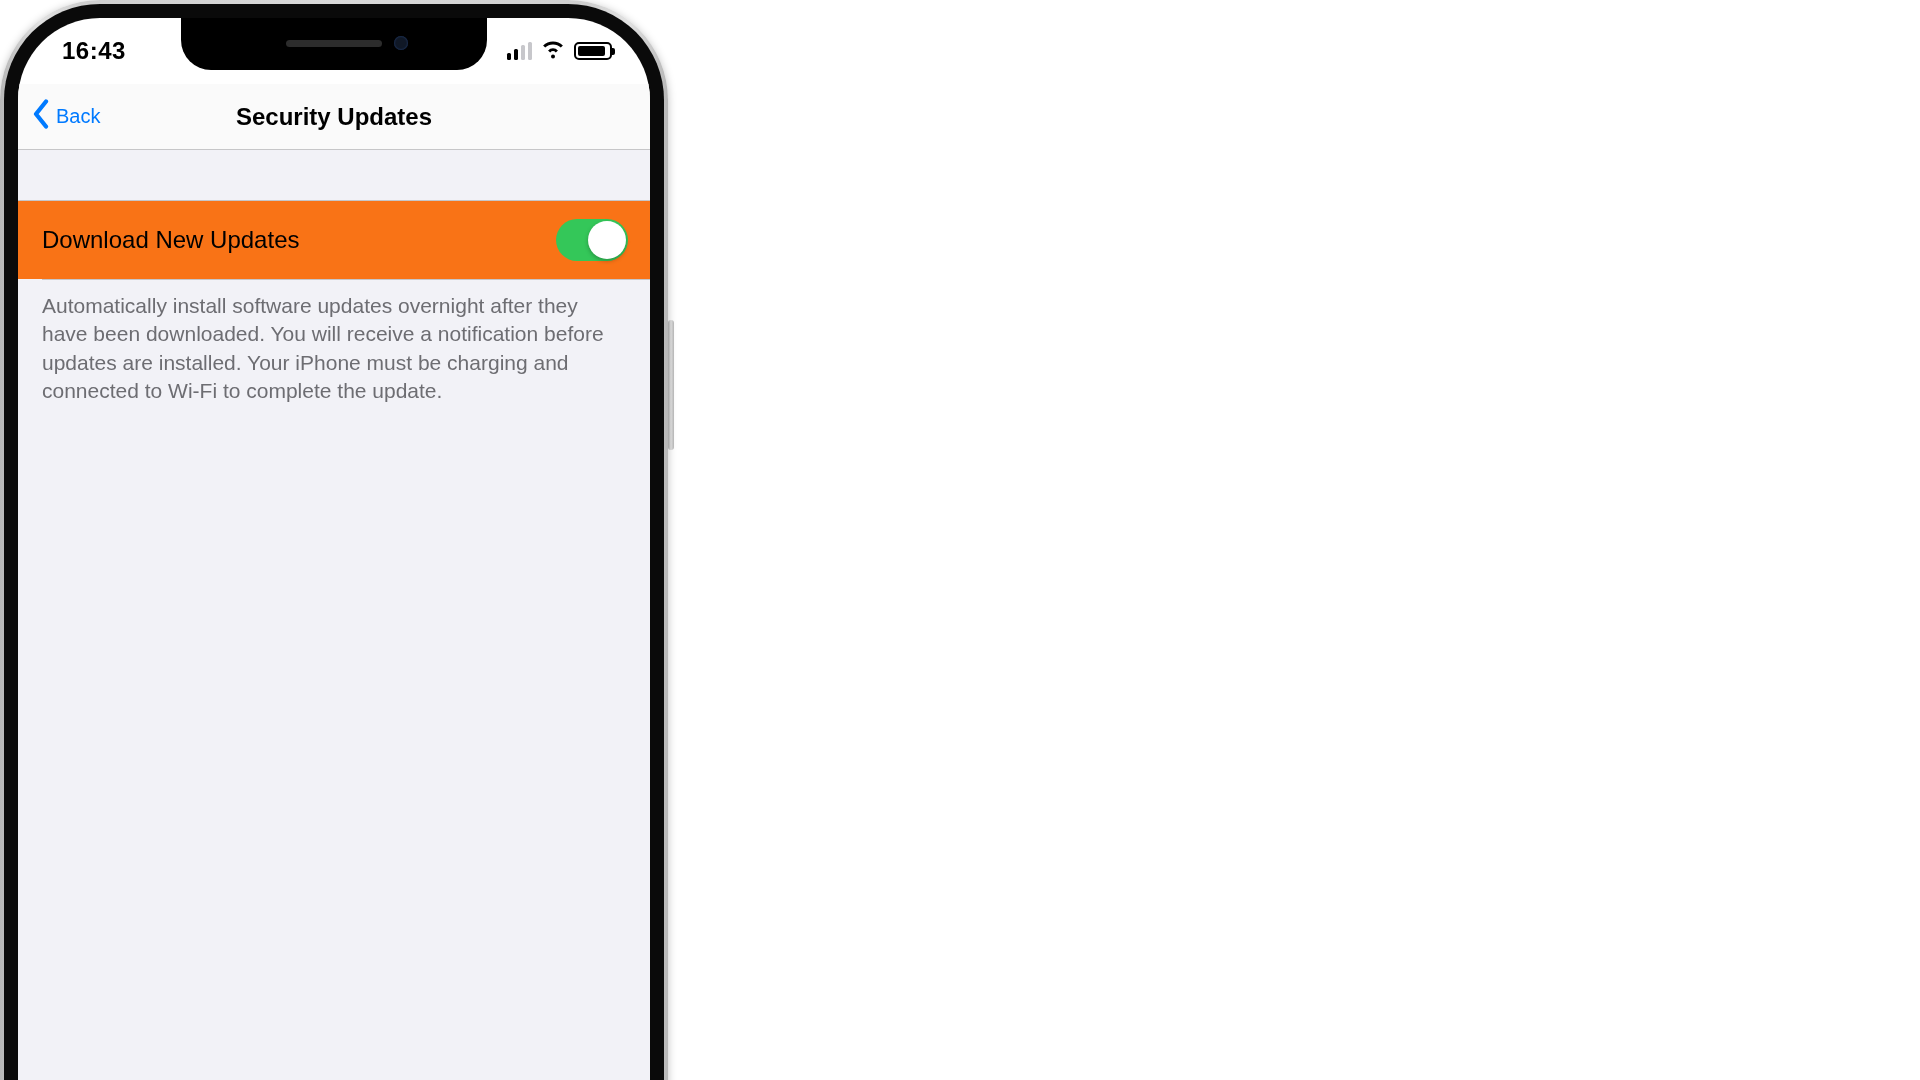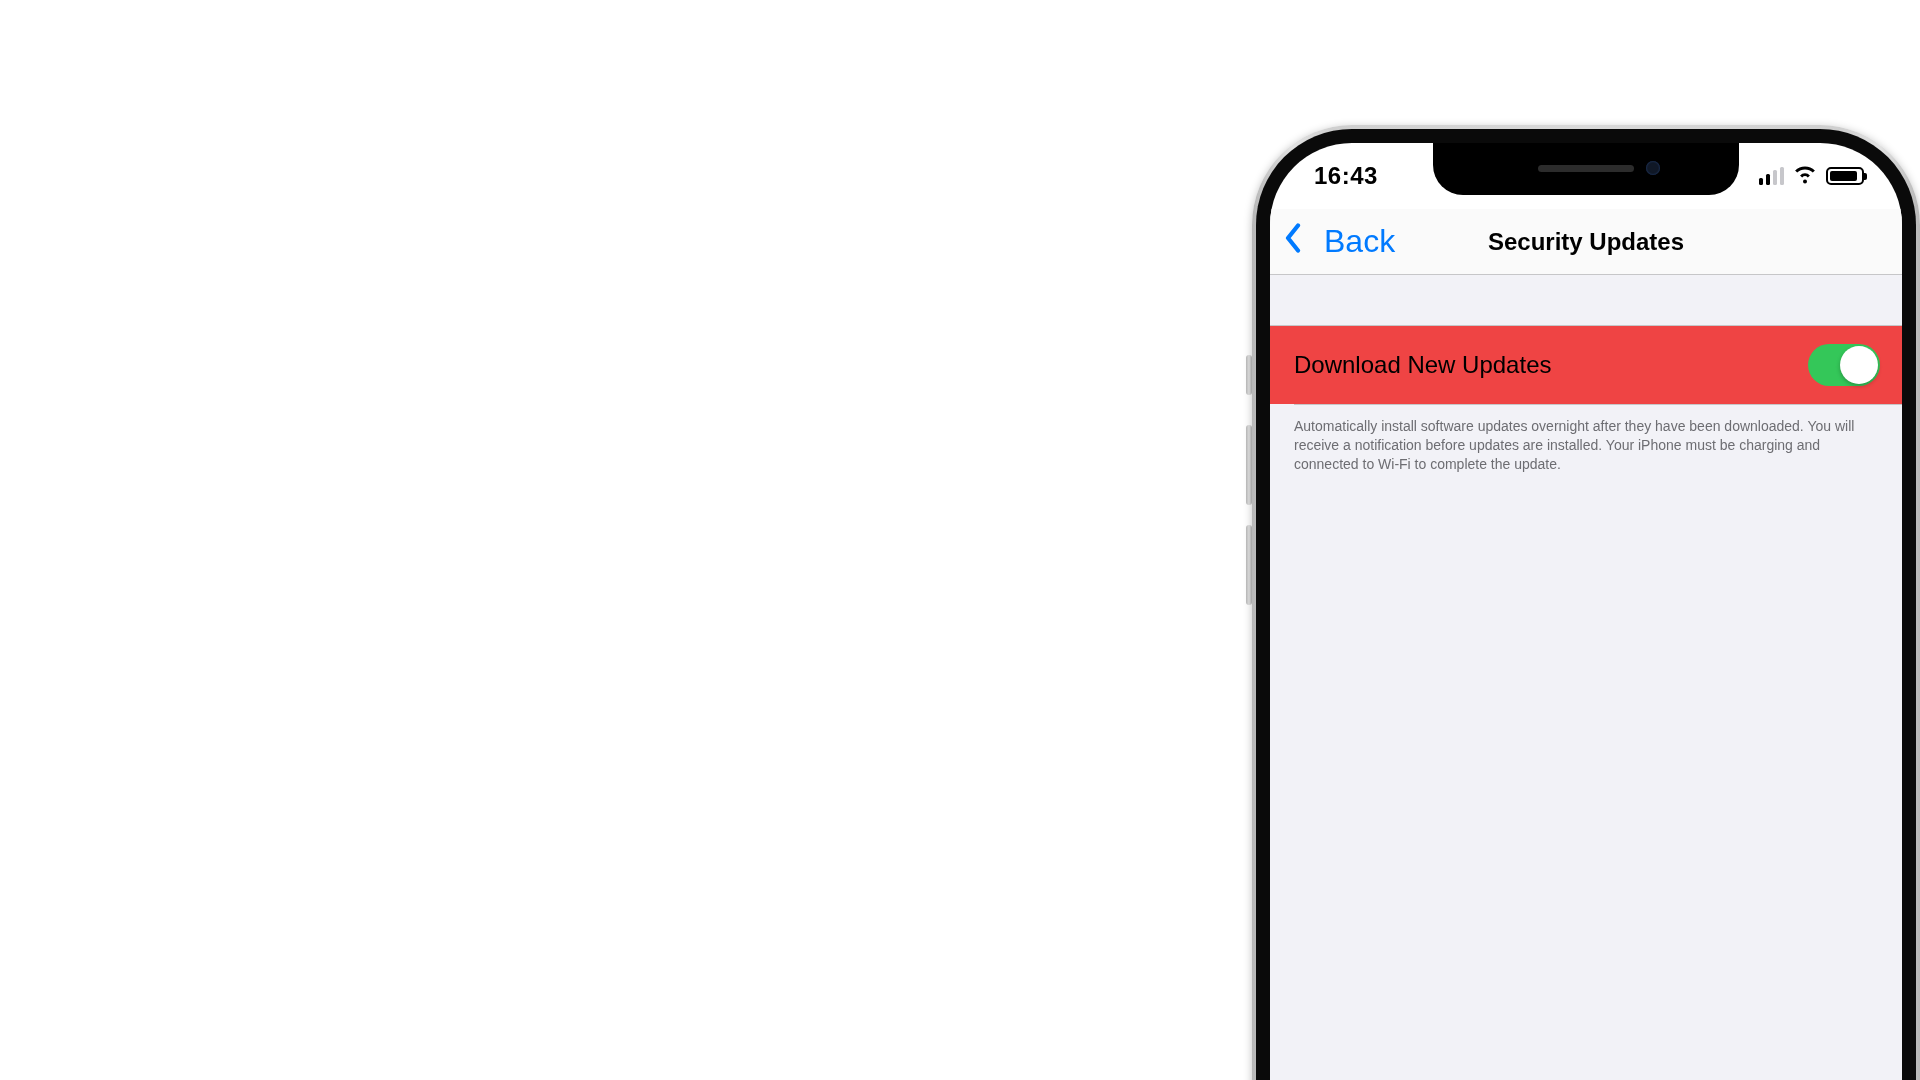--- a/index.html
+++ b/index.html
@@ -15,22 +15,21 @@
     margin: 0; padding: 0;
     width: 1920px; height: 1080px;
     background: #ffffff;
     font-family: -apple-system, "SF Pro Text", "Helvetica Neue", Helvetica, Arial, sans-serif;
     -webkit-font-smoothing: antialiased;
   }
   .canvas {
     width: 1920px; height: 1080px;
     display: flex;
     align-items: flex-start;
-    justify-content: flex-end;
-    padding-top: 125px;
+    justify-content: flex-start;
   }
 
   
   .phone {
     position: relative;
     width: 668px;
     height: 1350px; 
     margin-top: 0;
   }
   .frame {
@@ -125,30 +124,30 @@
   .nav-bar {
     position: relative;
     height: 66px;
     border-bottom: 1px solid var(--ios-separator);
     background:#fafafa;
     display:flex; align-items:center; justify-content:center;
   }
   .nav-title { font-size:24px; font-weight:600; color:var(--text-primary); }
   .back-link {
     position:absolute; left:12px; top:0; bottom:0;
-    display:flex; align-items:center; gap:20px;
-    color:var(--ios-blue); font-size:32px; cursor:pointer;
+    display:flex; align-items:center; gap:4px;
+    color:var(--ios-blue); font-size:20px; cursor:pointer;
   }
   .back-link svg { width:22px; height:30px; }
 
   
   .content { background: var(--ios-bg); min-height: 1200px; }
   .group { padding-top: 50px; }
   .row {
-    background:#ef4444;
+    background:#f97316;
     display:flex; align-items:center; justify-content:space-between;
     padding: 18px 22px 18px 24px;
     font-size:24px;
     border-top:1px solid var(--ios-separator);
   }
   .row:last-of-type { border-bottom:1px solid var(--ios-separator); }
   .row-sep { height:1px; background:var(--ios-separator); margin-left:24px; }
 
   .switch {
     position:relative; width:72px; height:42px;
@@ -156,21 +155,21 @@
     flex:0 0 auto;
   }
   .switch .knob {
     position:absolute; top:2px; right:2px;
     width:38px; height:38px; background:#fff; border-radius:50%;
     box-shadow:0 2px 4px rgba(0,0,0,.25);
   }
 
   .footer-text {
     padding: 12px 24px 0 24px;
-    font-size: 14px;
+    font-size: 21px;
     line-height: 1.35;
     color: var(--ios-footer-text);
   }
 </style>
 </head>
 <body>
 
 <div class="canvas">
   <div class="phone">
 

